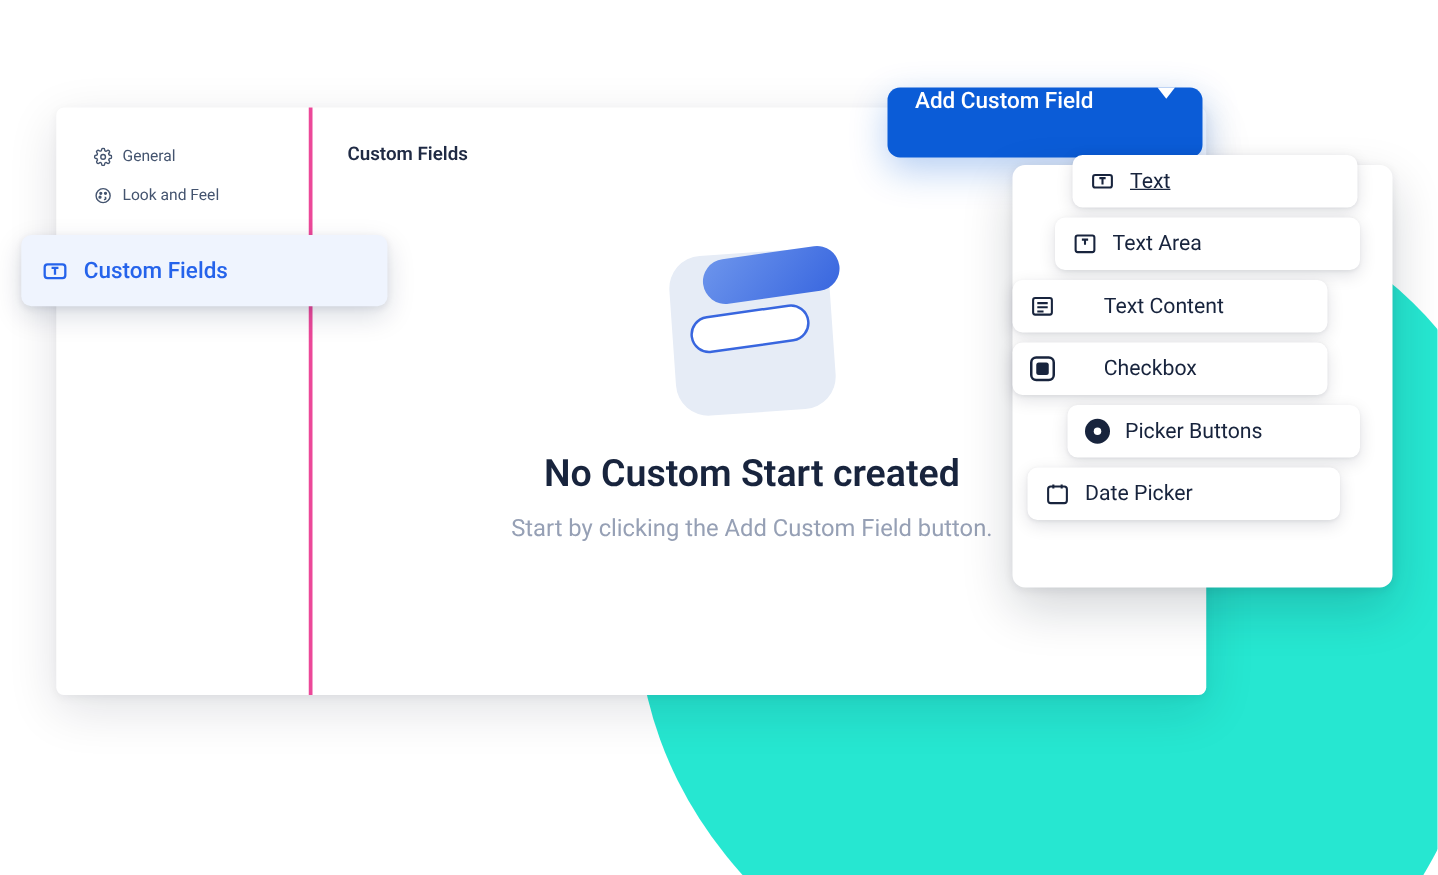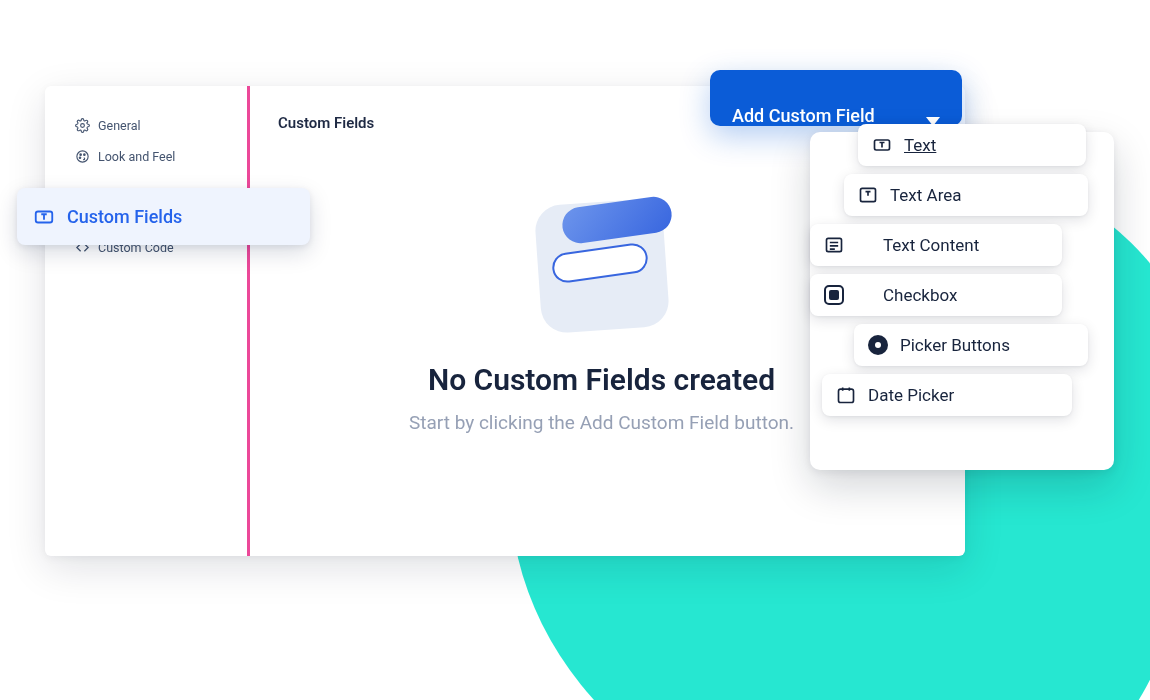--- a/index.html
+++ b/index.html
@@ -110,21 +110,21 @@
   }
 
   
   .add-field-button {
     position:absolute;
     left:710px; top:70px;
     width:252px; height:56px;
     background:#0b5cd7;
     border-radius:10px;
     box-shadow:0 10px 30px rgba(11,92,215,0.30);
-    display:flex; align-items:flex-end; justify-content:space-between;
+    display:flex; align-items:flex-start; justify-content:space-between;
     padding:0 22px;
     color:#fff;
     font-size:18px; font-weight:500;
     z-index:4;
     cursor:pointer;
   }
   .caret-down {
     width:0; height:0;
     border-left:7px solid transparent;
     border-right:7px solid transparent;
@@ -186,37 +186,30 @@
       <svg viewBox="0 0 24 24" fill="none" stroke="#44546f" stroke-width="1.8">
           <circle cx="12" cy="12" r="9"></circle>
           <circle cx="9" cy="9" r="1.2" fill="#44546f"></circle>
           <circle cx="15" cy="9" r="1.2" fill="#44546f"></circle>
           <circle cx="8" cy="14" r="1.2" fill="#44546f"></circle>
           <path d="M14 14c2 0 2 3 0 3h-1"></path>
         </svg>
       <span>Look and Feel</span>
     </div>
     <div style="height:60px"></div>
-    <div class="sidebar-item-small">
-      <svg viewBox="0 0 24 24" fill="none" stroke="#44546f" stroke-width="2">
-          <polyline points="9 6 3 12 9 18"></polyline>
-          <polyline points="15 6 21 12 15 18"></polyline>
-        </svg>
-      <span>Custom Code</span>
-    </div>
   </div>
 
   <div class="main">
     <div class="main-header">Custom Fields</div>
     <div class="empty-illustration">
       <div class="empty-bg"></div>
       <div class="pill-blue"></div>
       <div class="pill-white"></div>
     </div>
-    <div class="empty-title">No Custom Fields created</div>
+    <div class="empty-title">No Custom Start created</div>
     <div class="empty-sub">Start by clicking the Add Custom Field button.</div>
   </div>
 </div>
 
 <div class="sidebar-active-card">
   <svg viewBox="0 0 24 24" fill="none" stroke="#2563eb" stroke-width="2">
       <rect x="3" y="6" width="18" height="12" rx="2.5"></rect>
       <path d="M9 9h6M12 9v6"></path>
     </svg>
   <span>Custom Fields</span>

